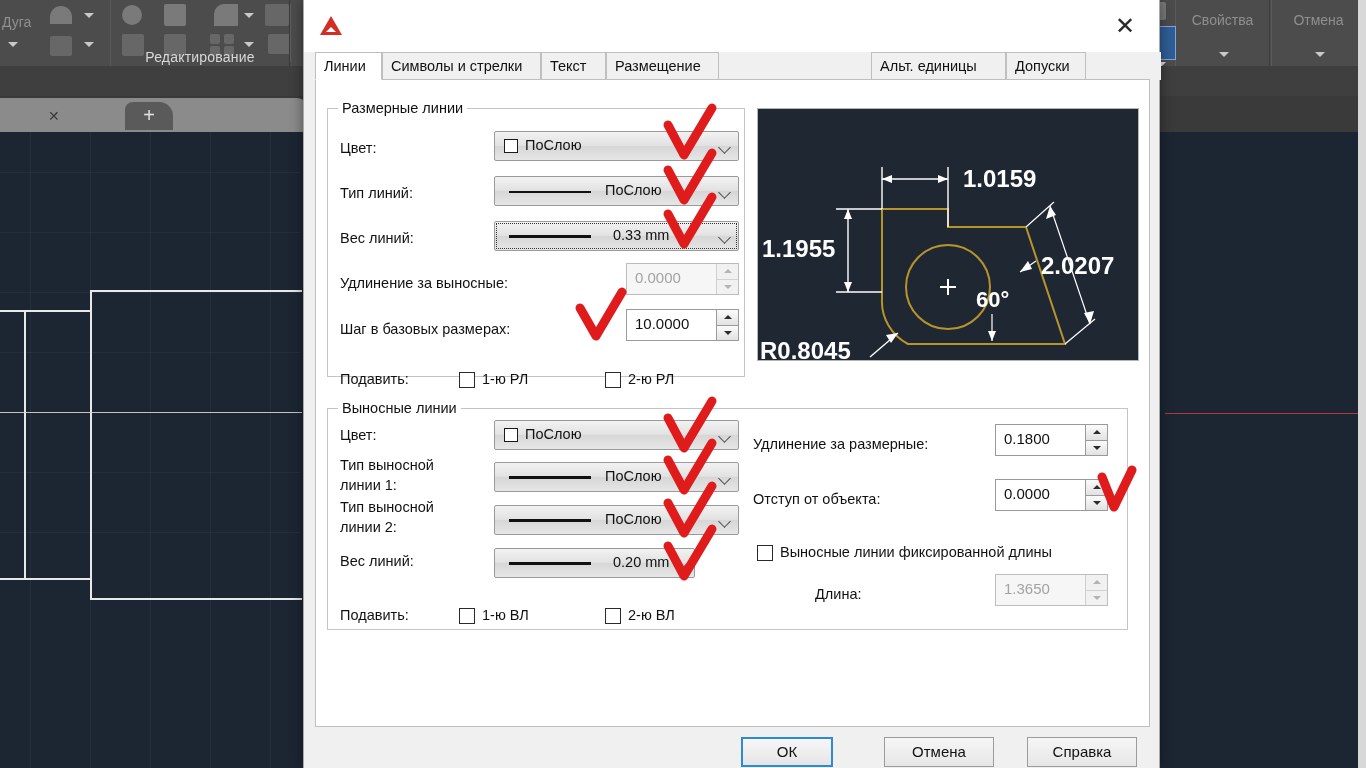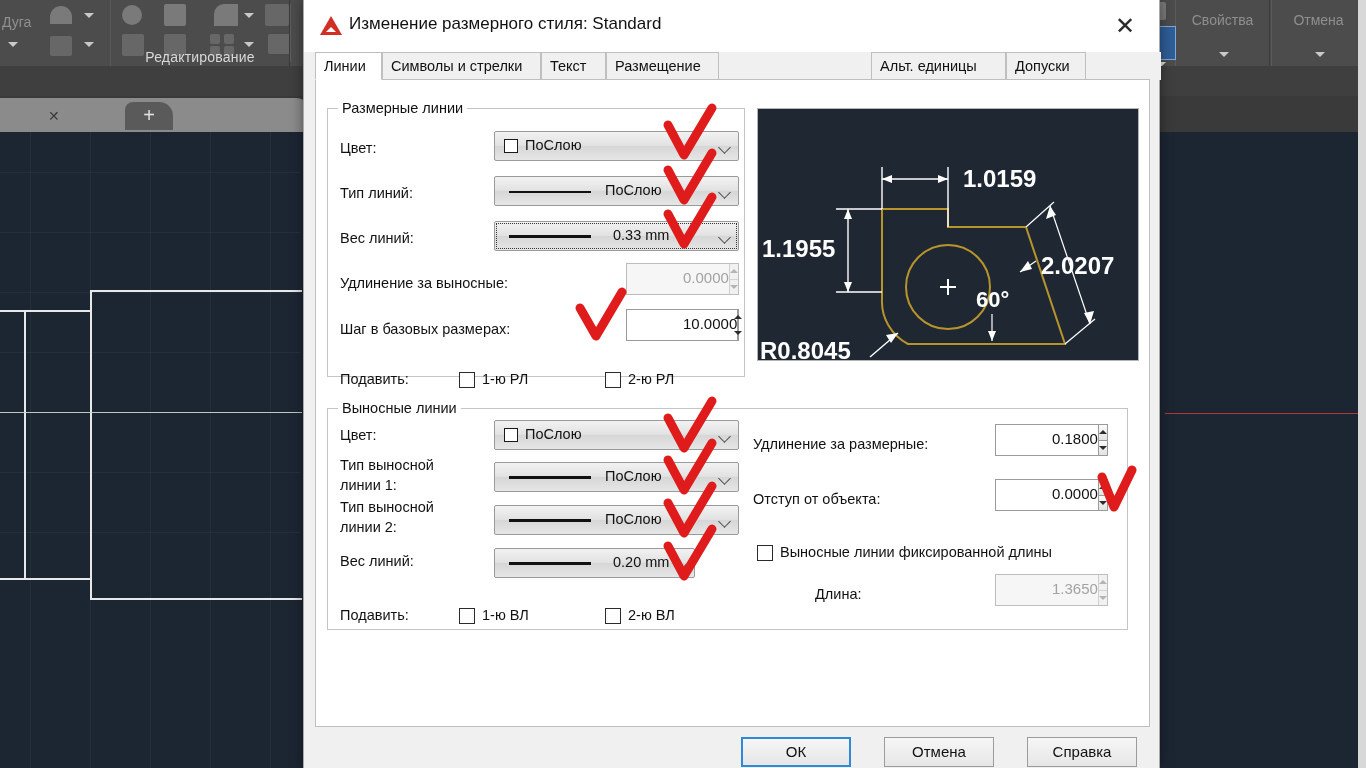--- a/index.html
+++ b/index.html
@@ -171,21 +171,21 @@
     transform: rotate(-45deg);
   }
 
   
   .spin {
     position: absolute; height: 32px; background: #ffffff;
     border: 1px solid #9a9a9a; display: flex;
   }
   .spin.disabled { background: #f6f6f6; border-color: #bdbdbd; }
   .spin-val {
-    flex: 1; font-size: 15px; color: #111; padding: 5px 0 0 8px; margin-left: 48px;
+    flex: 1; font-size: 15px; color: #111; padding: 5px 0 0 8px;
   }
   .spin.disabled .spin-val { color: #a3a3a3; }
   .spin-btns {
     width: 22px; display: flex; flex-direction: column;
     border-left: 1px solid #9a9a9a;
   }
   .spin.disabled .spin-btns { border-left-color: #cfcfcf; }
   .spin-btn {
     flex: 1; background: linear-gradient(to bottom, #fbfbfb, #e2e2e2);
     border-bottom: 1px solid #9a9a9a; position: relative;
@@ -313,21 +313,20 @@
     <div class="tab-plus">+</div>
   </div>
 
   <div class="right-rail"></div>
 </div>
 
 <div id="dialog">
 
   <div class="titlebar">
     <div class="title-icon"></div>
-    <div class="title-text">Изменение размерного стиля: Standard</div>
     <div class="title-close">✕</div>
   </div>
 
   <div class="tabs">
     <div class="tab active" style="left:11px;width:67px">
       <span>Линии</span>
     </div>
     <div class="tab" style="left:78px;width:159px">
       <span>Символы и стрелки</span>
     </div>
@@ -516,21 +515,21 @@
         <div class="spin-val">1.3650</div>
         <div class="spin-btns">
           <div class="spin-btn up"></div>
           <div class="spin-btn down"></div>
         </div>
       </div>
     </div>
 
   </div>
 
-  <div class="btn default" style="left:437px;top:737px;width:110px">
+  <div class="btn default" style="left:437px;top:737px;width:92px">
     <span>ОК</span>
   </div>
   <div class="btn" style="left:580px;top:737px;width:110px">
     <span>Отмена</span>
   </div>
   <div class="btn" style="left:723px;top:737px;width:110px">
     <span>Справка</span>
   </div>
 </div>
 

